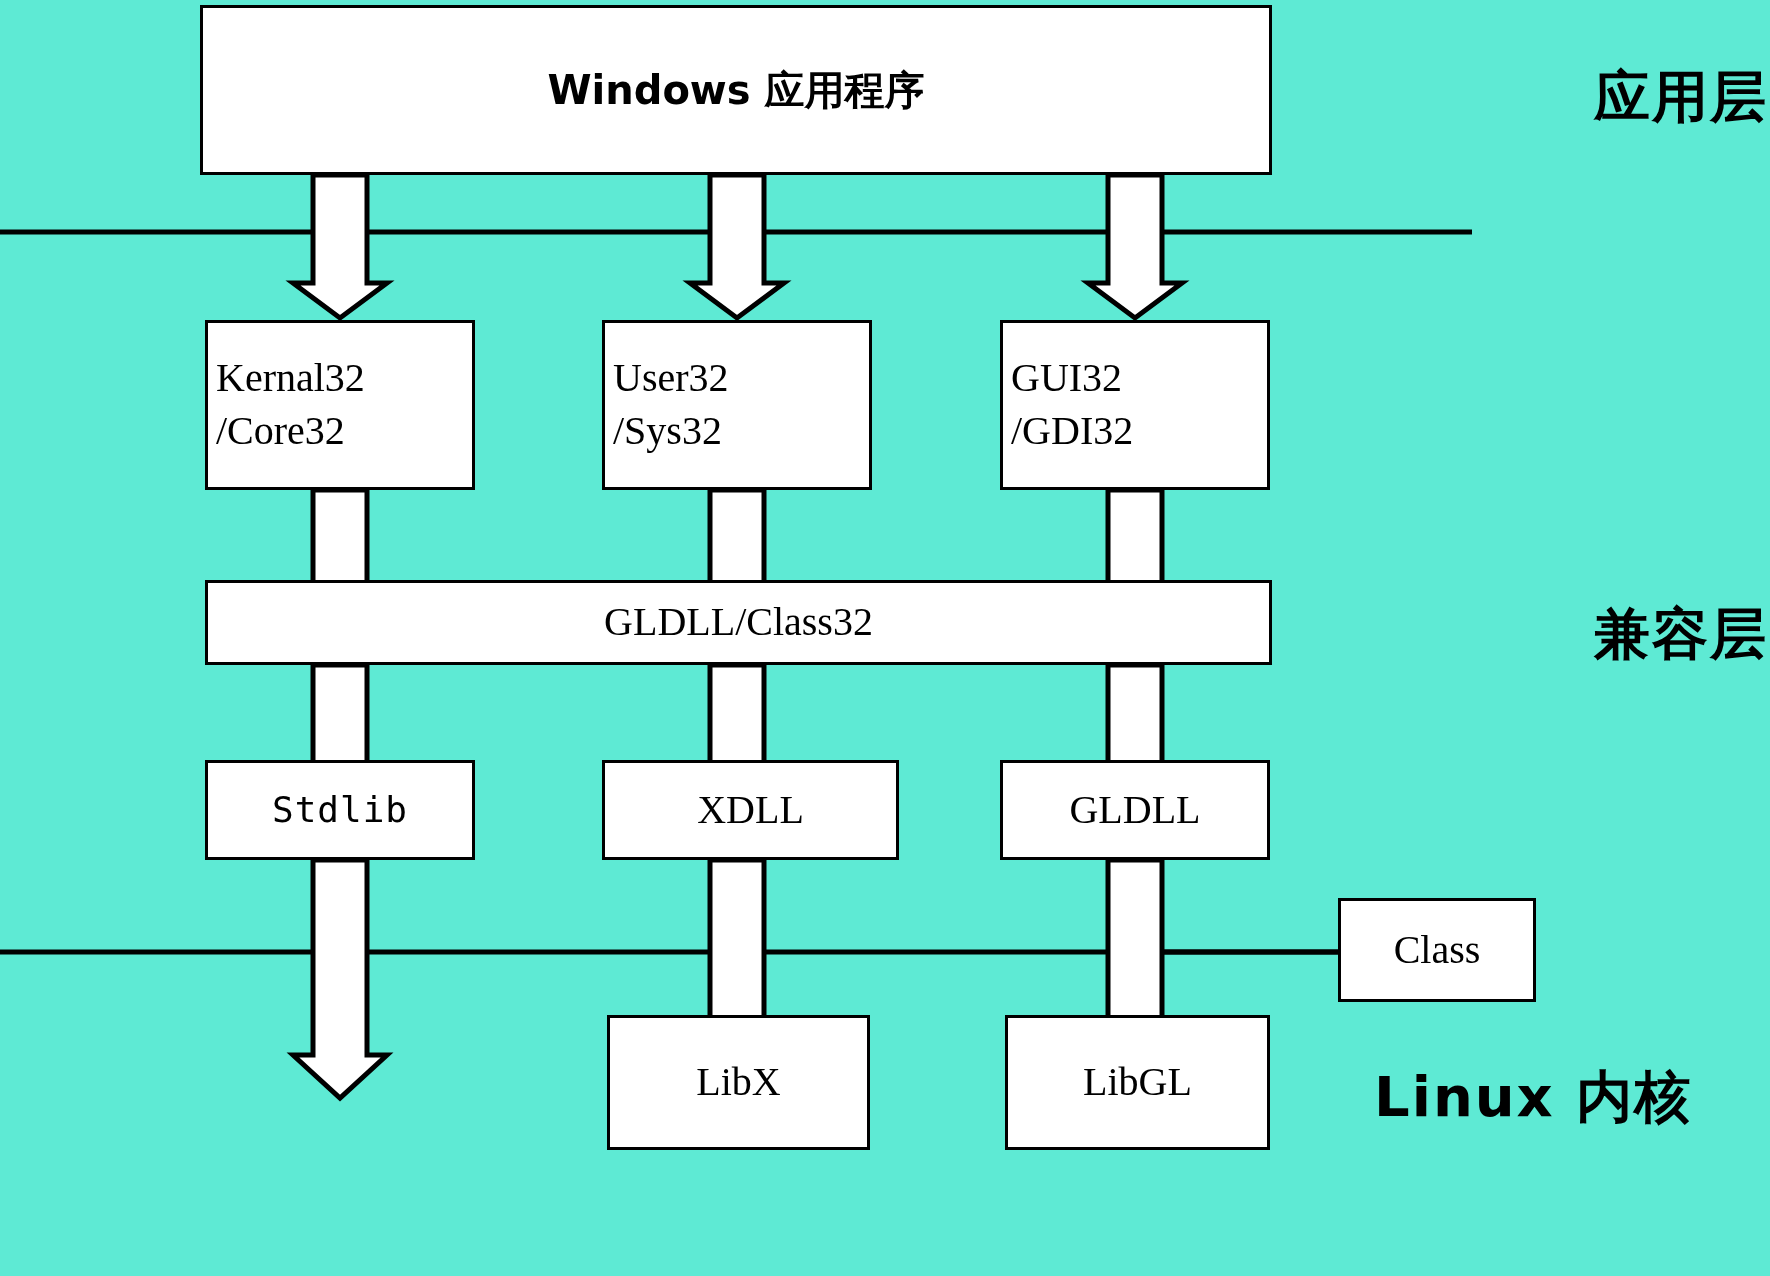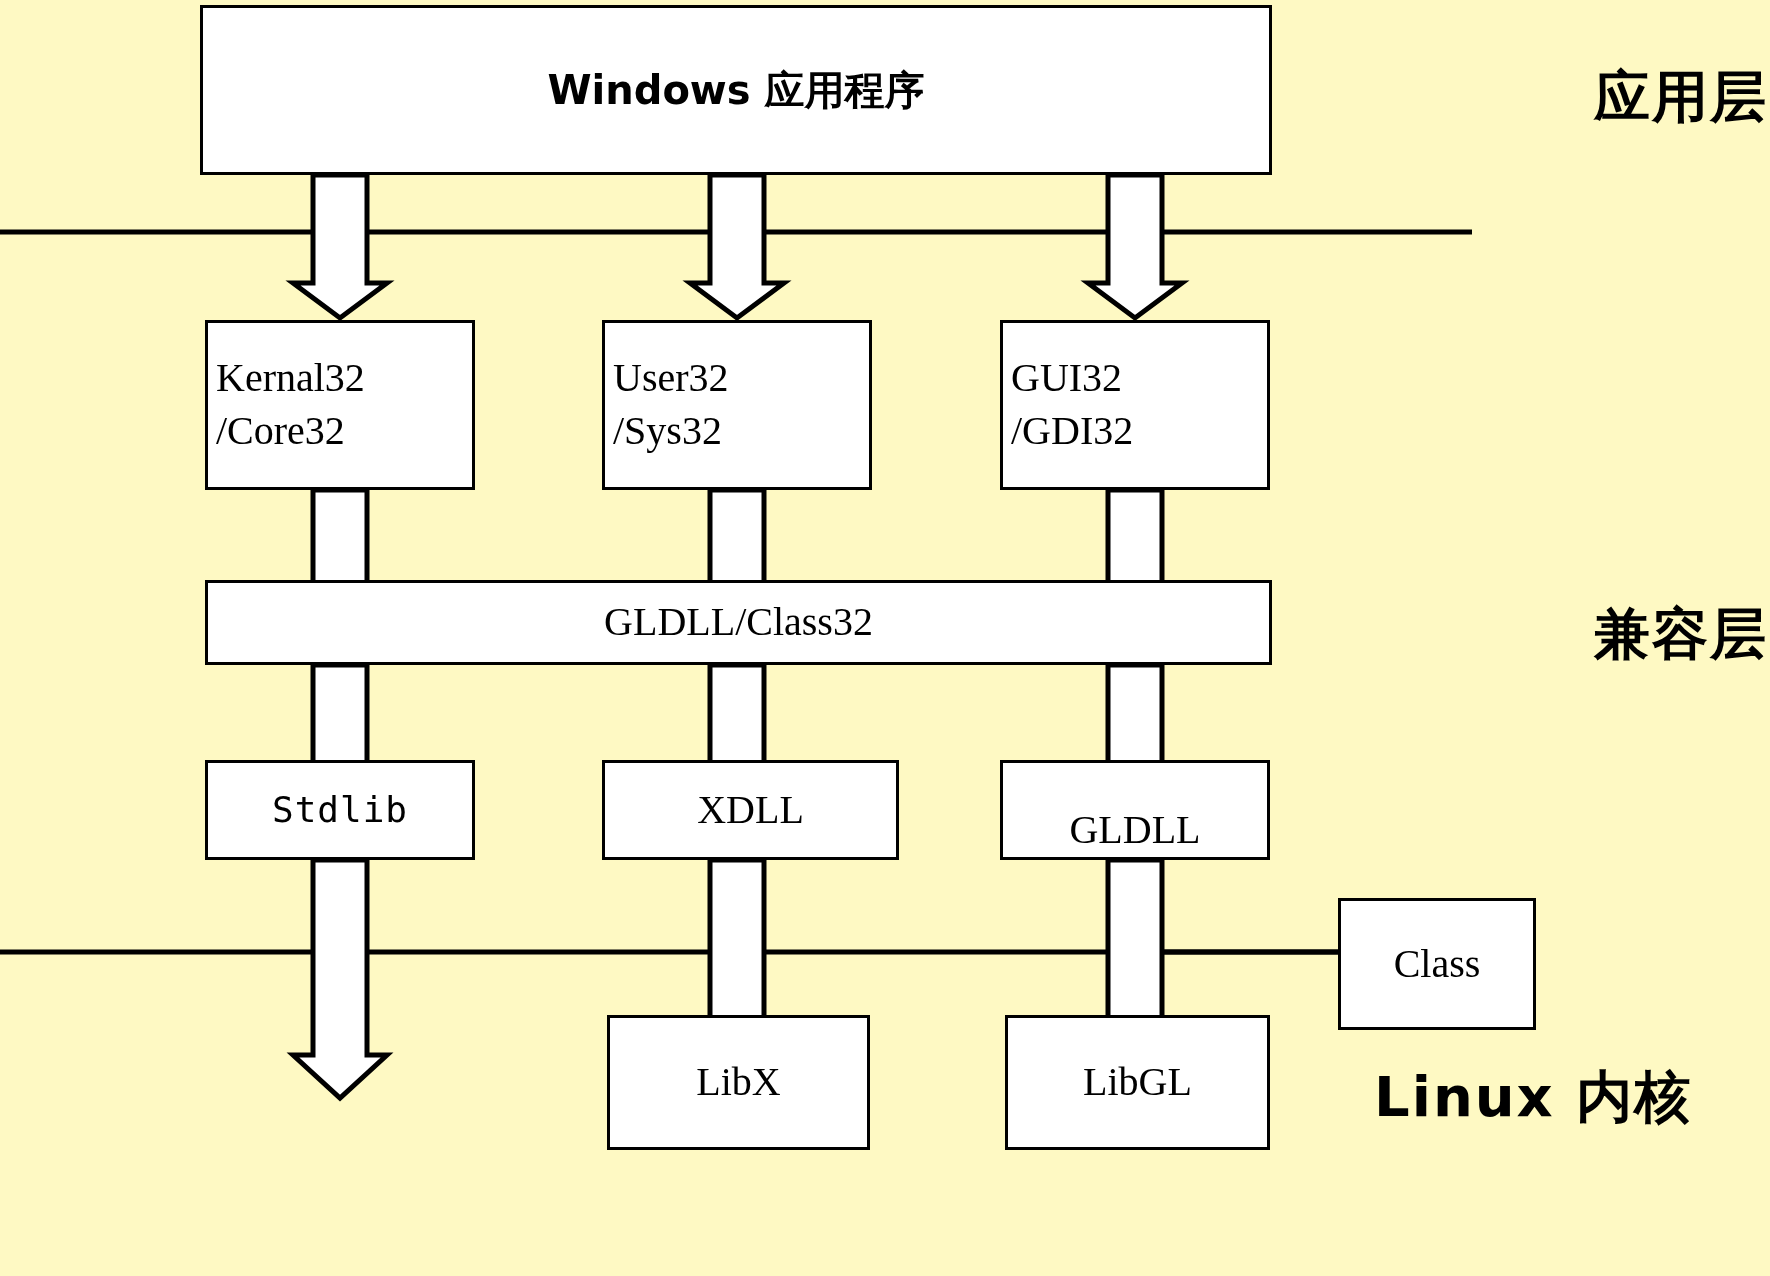--- a/index.html
+++ b/index.html
@@ -10,21 +10,21 @@
   body {
     width: 1770px;
     height: 1276px;
     overflow: hidden;
     font-family: "Liberation Serif", "DejaVu Serif", serif;
   }
   #canvas {
     position: relative;
     width: 1770px;
     height: 1276px;
-    background: #fef9c3;
+    background: #5eead4;
   }
   svg.layer {
     position: absolute;
     left: 0;
     top: 0;
     width: 1770px;
     height: 1276px;
   }
   .node-box {
     position: absolute;
@@ -150,25 +150,25 @@
   <span class="side-label cjk" style="left:1594px; top:597px;">兼容层</span>
 
   <div class="node-box center-align" style="left:205px; top:760px; width:270px; height:100px;">
     <span class="node-line mono">Stdlib</span>
   </div>
 
   <div class="node-box center-align" style="left:602px; top:760px; width:297px; height:100px;">
     <span class="node-line">XDLL</span>
   </div>
 
-  <div class="node-box center-align" style="left:1000px; top:760px; width:270px; height:100px;justify-content:flex-end;">
+  <div class="node-box center-align" style="left:1000px; top:760px; width:270px; height:100px;">
     <span class="node-line">GLDLL</span>
   </div>
 
-  <div class="node-box center-align" style="left:1338px; top:898px; width:198px; height:132px;">
+  <div class="node-box center-align" style="left:1338px; top:898px; width:198px; height:104px;">
     <span class="node-line">Class</span>
   </div>
 
 
   <div class="node-box center-align" style="left:607px; top:1015px; width:263px; height:135px;">
     <span class="node-line">LibX</span>
   </div>
 
   <div class="node-box center-align" style="left:1005px; top:1015px; width:265px; height:135px;">
     <span class="node-line">LibGL</span>

